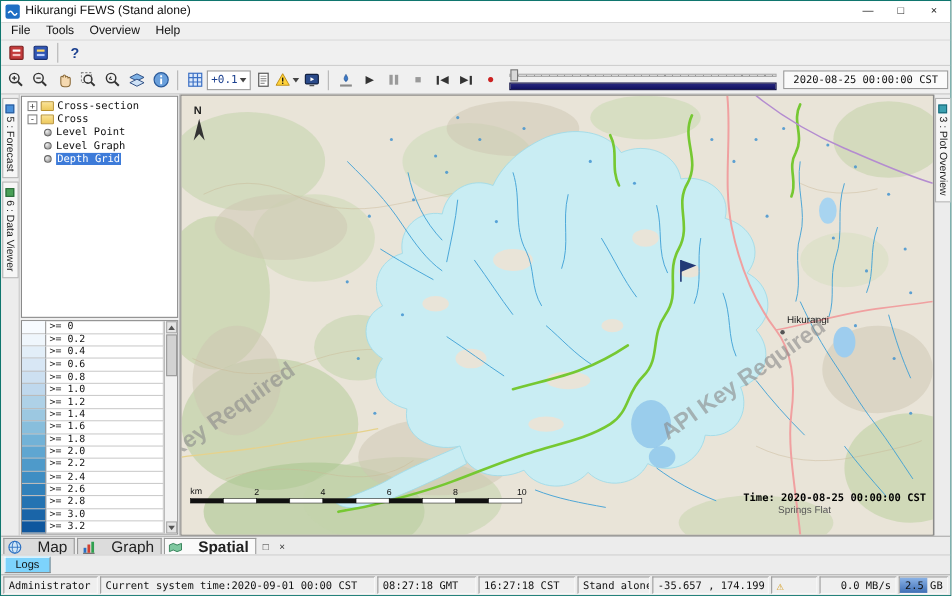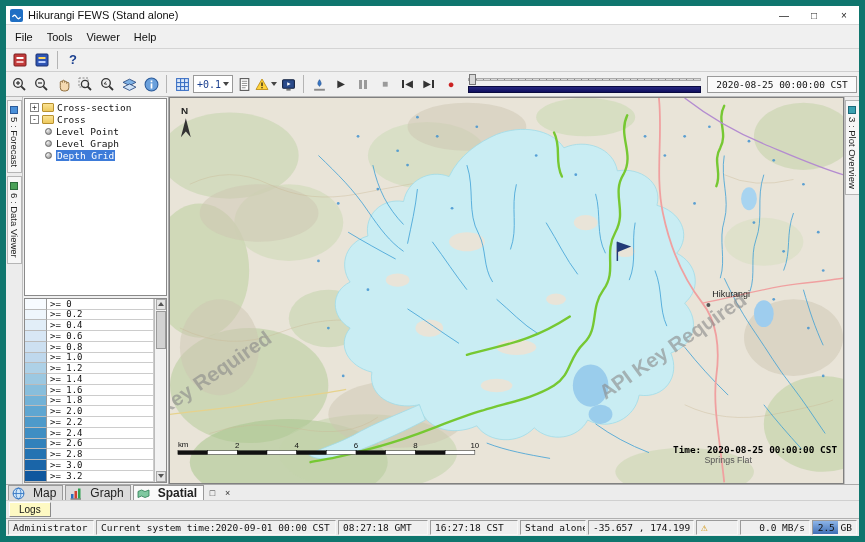--- a/index.html
+++ b/index.html
@@ -1,28 +1,28 @@
 <!DOCTYPE html>
 <html><head>
 <meta charset="utf-8">
 <style>
   * { margin:0; padding:0; box-sizing:border-box; }
   html,body { width:865px; height:542px; font-family:"Liberation Sans", sans-serif; background:#e0e0e0; }
-  .win { width:865px; height:542px; border:6px solid #0f766e; background:#f0f0f0; display:flex; flex-direction:column; overflow:hidden; }
+  .win { width:865px; height:542px; border:1px solid #0f766e; background:#f0f0f0; display:flex; flex-direction:column; overflow:hidden; }
 
   
   .titlebar { height:20px; background:#ffffff; display:flex; align-items:center; border-bottom:1px solid #d8d8d8; }
   .app-ico { width:13px; height:13px; margin:0 5px 0 4px; background:#1f6fc4; border-radius:2px; position:relative; flex:0 0 auto; }
   .app-ico svg { position:absolute; inset:0; }
   .title-text { font-size:11px; color:#101010; }
   .wctrl { margin-left:auto; display:flex; height:100%; }
   .wbtn { width:30px; display:flex; align-items:center; justify-content:center; font-size:10px; color:#222; }
 
   
-  .menubar { height:24px; background:#f0f0f0; display:flex; align-items:center; border-bottom:1px solid #d4d4d4; padding-left:2px; }
+  .menubar { height:16px; background:#f0f0f0; display:flex; align-items:center; border-bottom:1px solid #d4d4d4; padding-left:2px; }
   .menu-item { font-size:11px; color:#111; padding:1px 7px; }
 
   
   .toolbar1 { height:24px; display:flex; align-items:center; padding:0 3px; border-bottom:1px solid #cfcfcf; background:#f0f0f0; }
   .toolbar2 { height:26px; display:flex; align-items:center; padding:0 2px; border-bottom:1px solid #b9b9b9; background:#f0f0f0; }
   .tbtn { width:22px; height:20px; display:flex; align-items:center; justify-content:center; flex:0 0 auto; }
   .tsep { width:1px; height:18px; background:#b4b4b4; margin:0 4px; flex:0 0 auto; }
   .glyph { font-size:10px; color:#333; line-height:1; }
   .glyph.red { color:#cc2222; font-size:11px; }
   .glyph.dim { color:#9a9a9a; }
@@ -71,27 +71,27 @@
   .varrow.up::before { content:""; border-left:3px solid transparent; border-right:3px solid transparent; border-bottom:4px solid #555; }
   .varrow.down::before { content:""; border-left:3px solid transparent; border-right:3px solid transparent; border-top:4px solid #555; }
   .vtrack { flex:1; width:10px; position:relative; }
   .vthumb { position:absolute; top:1px; left:0; width:10px; height:38px; background:#d2d2d2; border:1px solid #9a9a9a; }
 
   .map-panel { flex:1 1 auto; position:relative; border:1px solid #808080; min-width:0; background:#e9e4d8; }
   .map-panel svg { width:100%; height:100%; display:block; }
 
   
   .bottom-tabs { height:17px; background:#ececec; border-top:1px solid #aaa; display:flex; align-items:flex-end; padding-left:2px; gap:2px; }
-  .btab { height:15px; display:flex; align-items:center; gap:8px; font-size:12px; color:#222; border:1px solid #999; border-bottom:none; background:#dcdcdc; padding:0 6px 0 3px; }
+  .btab { height:15px; display:flex; align-items:center; gap:14px; font-size:14px; color:#222; border:1px solid #999; border-bottom:none; background:#dcdcdc; padding:0 6px 0 3px; }
   .btab.active { background:#fafafa; font-weight:bold; }
   .tabctl { width:13px; height:13px; display:flex; align-items:center; justify-content:center; font-size:9px; color:#333; margin-bottom:1px; }
 
   
   .logs-row { height:18px; background:#ececec; display:flex; align-items:center; padding-left:3px; border-top:1px solid #d0d0d0; }
-  .logs-btn { font-size:10px; height:15px; padding:0 9px; background:#fef9c3; border:1px solid; border-color:#fff #8a8a8a #8a8a8a #fff; color:#111; }
+  .logs-btn { font-size:10px; height:15px; padding:0 9px; background:#7dd3fc; border:1px solid; border-color:#fff #8a8a8a #8a8a8a #fff; color:#111; }
 
   
   .statusbar { height:19px; background:#ececec; border-top:1px solid #b0b0b0; display:flex; align-items:stretch; gap:2px; padding:1px 2px; }
   .scell { border:1px solid; border-color:#9b9b9b #f8f8f8 #f8f8f8 #9b9b9b; background:#efefef; padding:0 4px; font-family:"DejaVu Sans Mono", monospace; font-size:9.5px; color:#111; white-space:nowrap; overflow:hidden; display:flex; align-items:center; }
   .scell.right { justify-content:flex-end; }
   .warn-glyph { color:#d09000; font-size:11px; }
   .mem { position:relative; }
   .memfill { position:absolute; left:0; top:0; bottom:0; width:58%; background:linear-gradient(#8cb4e8,#3f6fb5); }
   .mem span { position:relative; margin-left:auto; }
 </style>
@@ -110,21 +110,21 @@
     <span class="wctrl">
       <span class="wbtn">—</span>
       <span class="wbtn">□</span>
       <span class="wbtn close">×</span>
     </span>
   </div>
 
   <div class="menubar">
     <span class="menu-item">File</span>
     <span class="menu-item">Tools</span>
-    <span class="menu-item">Viewer</span>
+    <span class="menu-item">Overview</span>
     <span class="menu-item">Help</span>
   </div>
 
   <div class="toolbar1">
     <div class="tbtn">
       <svg width="16" height="16" viewBox="0 0 16 16">
           <rect x="2" y="2" width="12" height="12" rx="1" fill="#c23b3b" stroke="#7a1f1f"></rect>
           <rect x="4.5" y="5" width="7" height="2" fill="#fff"></rect>
           <rect x="4.5" y="9" width="7" height="2" fill="#f3c2c2"></rect>
         </svg>

